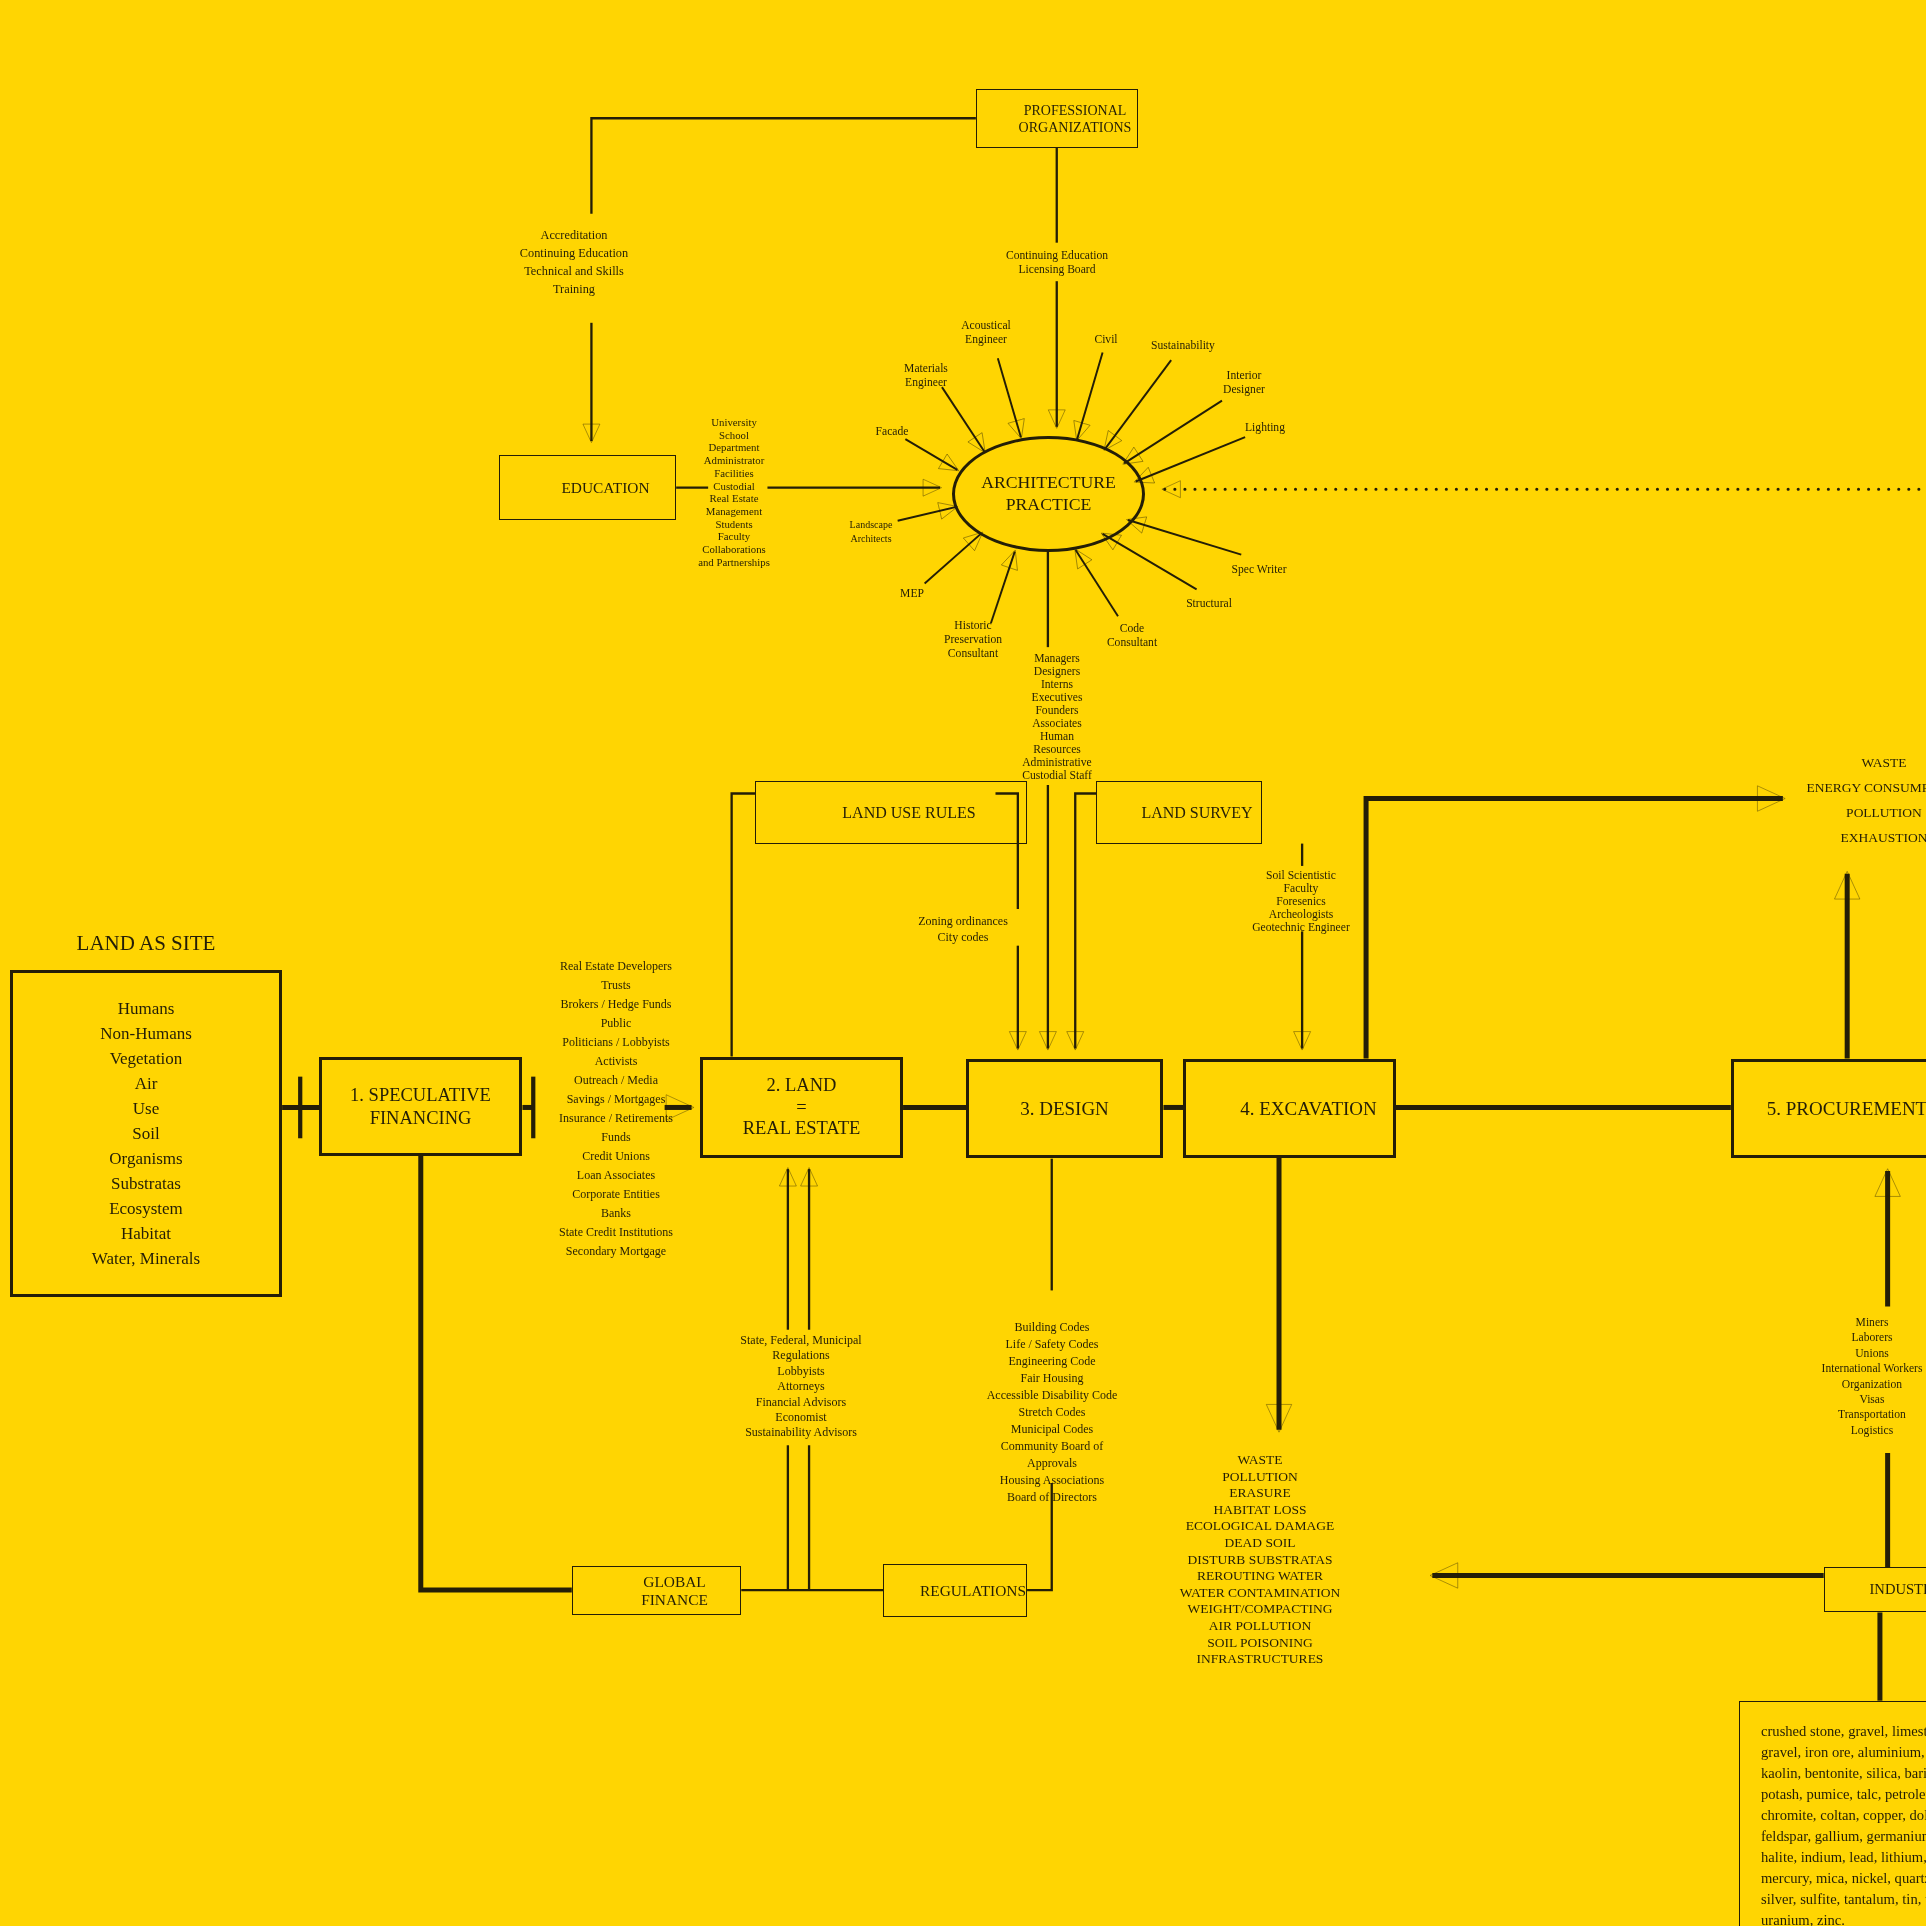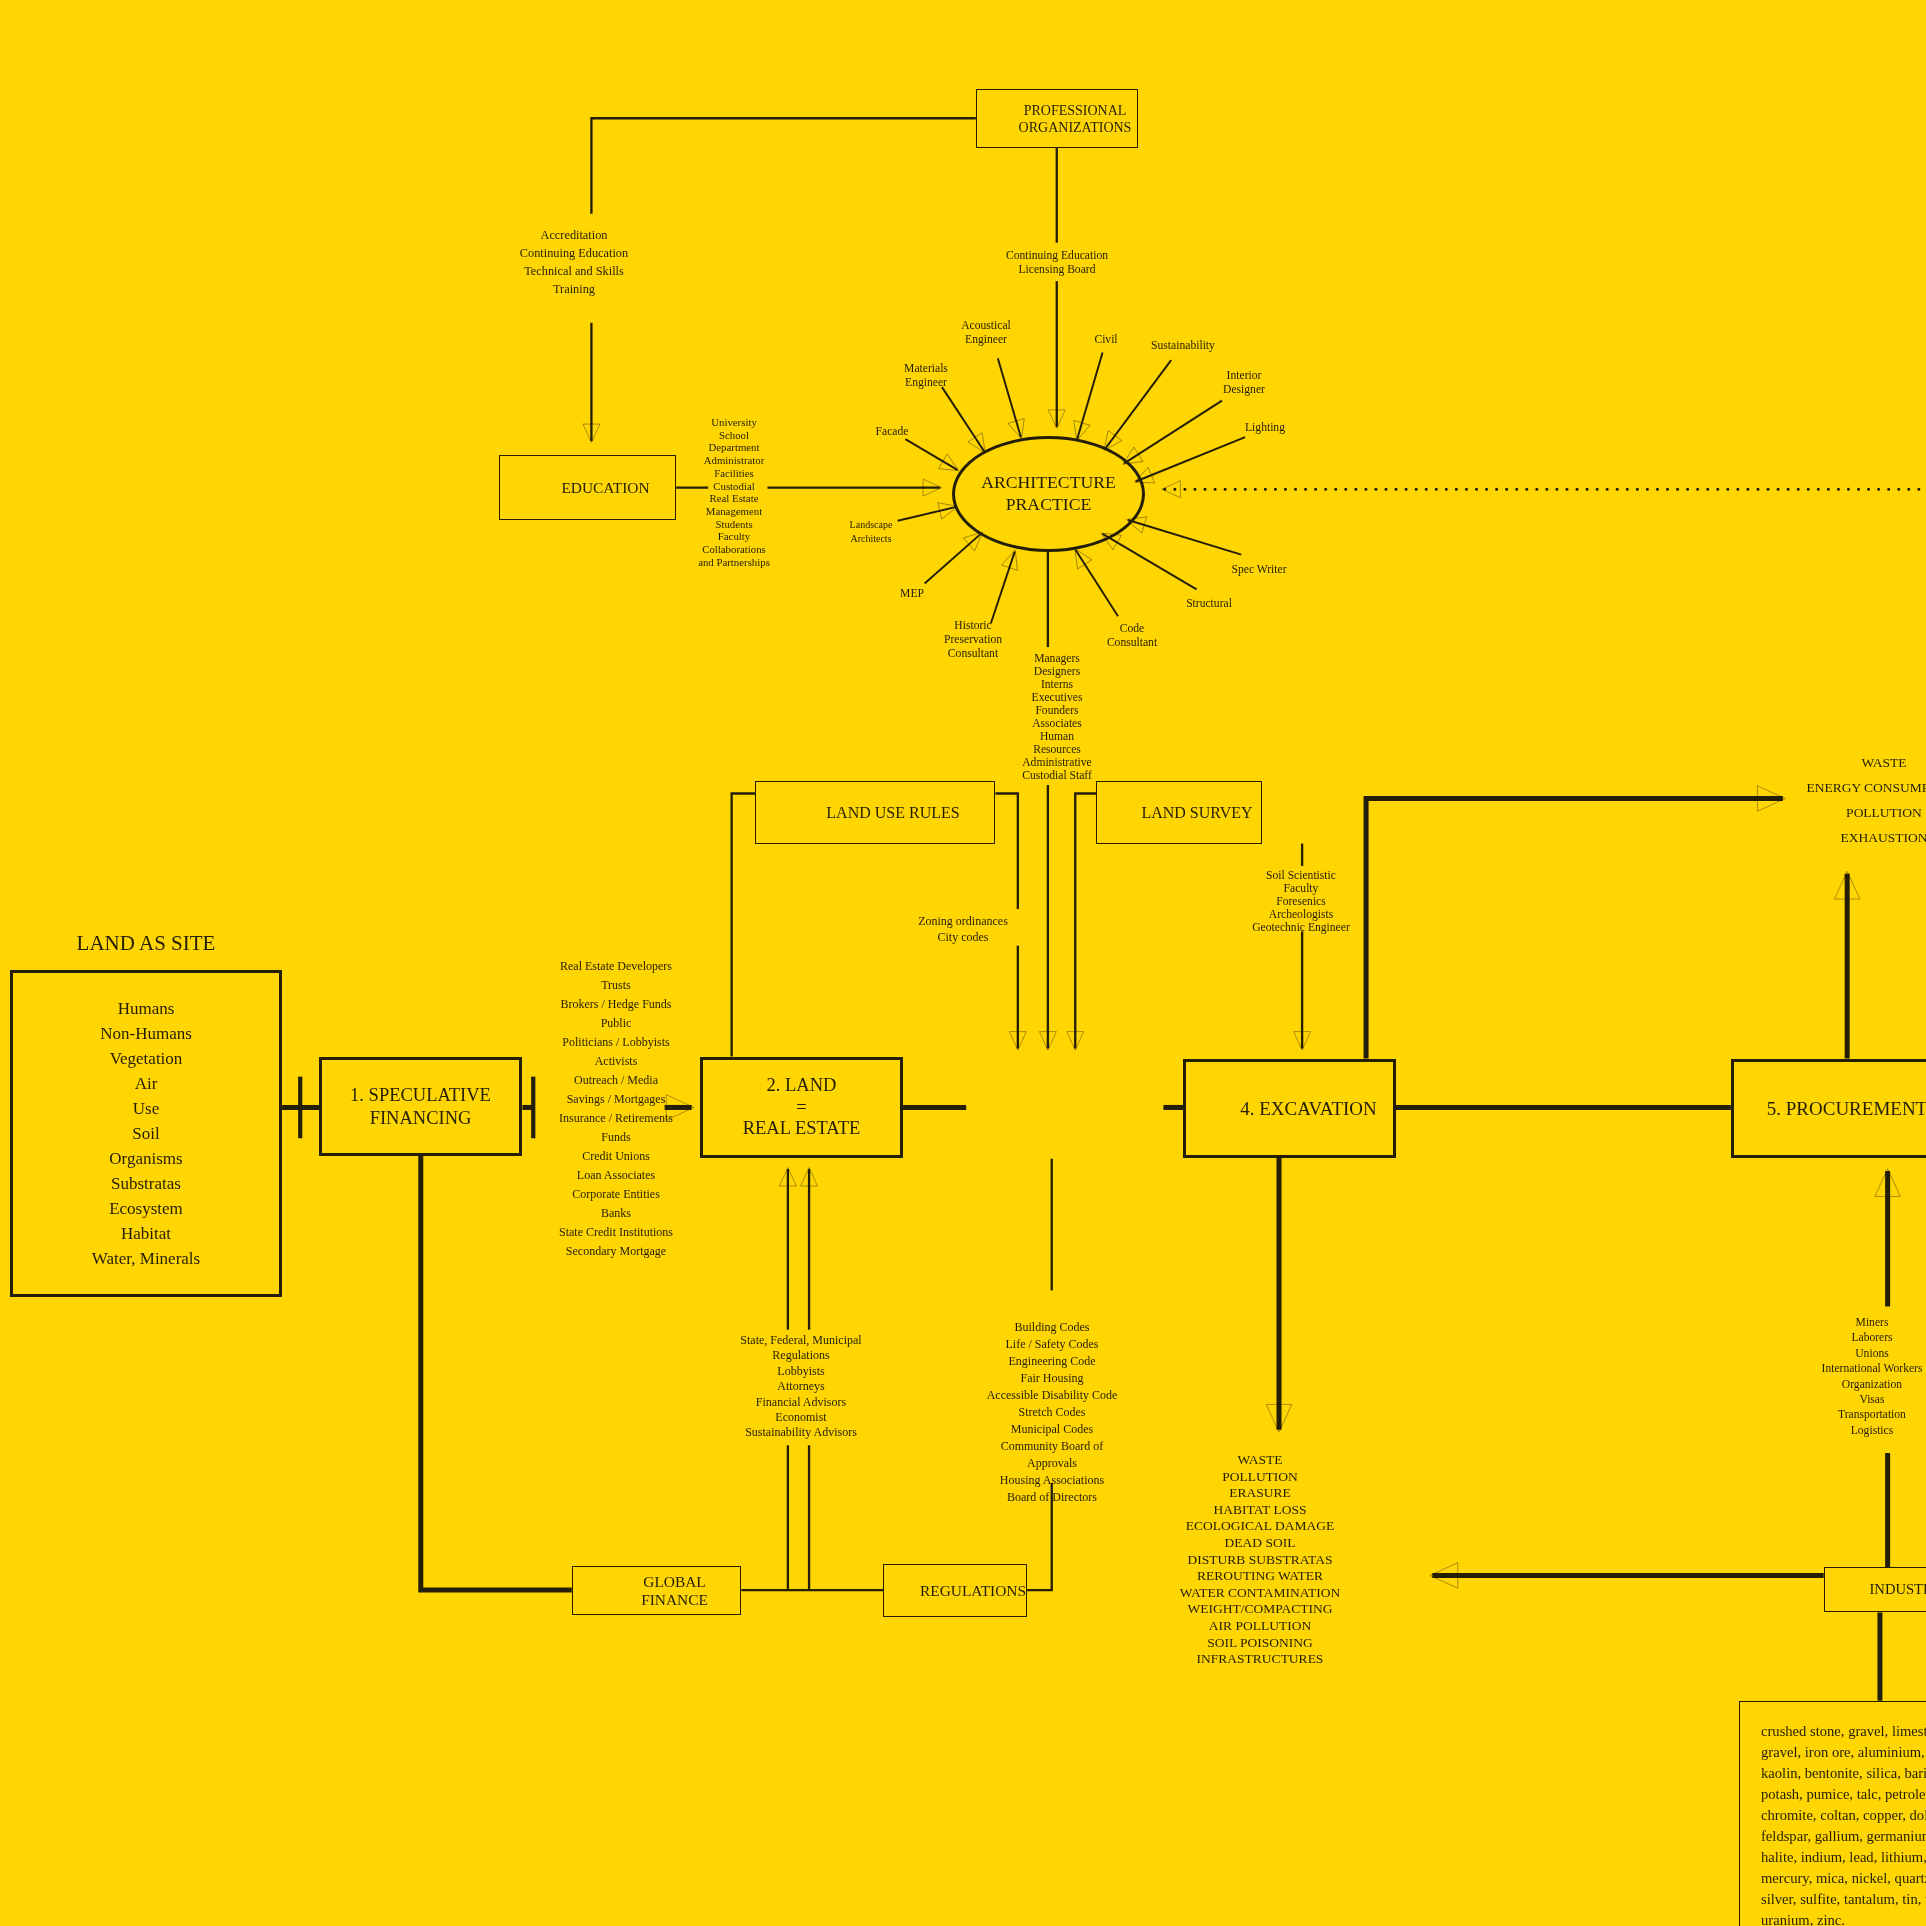--- a/index.html
+++ b/index.html
@@ -158,20 +158,21 @@
 Substratas
 Ecosystem
 Habitat
 Water, Minerals</div>
 
   <div class="box" style="left:319px;top:1057px;width:203px;height:99px;font-size:18.5px;line-height:23px;">1. SPECULATIVE
 FINANCING</div>
   <div class="box" style="left:700px;top:1057px;width:203px;height:101px;font-size:18.5px;line-height:21.6px;">2. LAND
 =
 REAL ESTATE</div>
+  <div class="box" style="left:966px;top:1059px;width:197px;height:99px;font-size:19px;">3. DESIGN</div>
   <div class="box" style="left:1183px;top:1059px;width:213px;height:99px;font-size:19px;padding-left:38px;">4. EXCAVATION</div>
   <div class="box" style="left:1731px;top:1059px;width:232px;height:99px;font-size:19px;">5. PROCUREMENT</div>
 
   <div class="box thin" style="left:976px;top:89px;width:162px;height:59px;font-size:14px;line-height:17px;">PROFESSIONAL
 ORGANIZATIONS</div>
   <div class="ctr" style="left:574px;top:262px;font-size:12.3px;line-height:18px;">Accreditation
 Continuing Education
 Technical and Skills
 Training</div>
   <div class="box thin" style="left:499px;top:455px;width:177px;height:65px;font-size:15.4px;">EDUCATION</div>
@@ -236,21 +237,21 @@
 Insurance / Retirements
 Funds
 Credit Unions
 Loan Associates
 Corporate Entities
 Banks
 State Credit Institutions
 Secondary Mortgage</div>
   <div class="box thin" style="left:572px;top:1566px;width:169px;height:49px;font-size:15.4px;">GLOBAL FINANCE</div>
 
-  <div class="box thin" style="left:755px;top:781px;width:240px;height:63px;font-size:16px;">LAND USE RULES</div>
+  <div class="box thin" style="left:755px;top:781px;width:272px;height:63px;font-size:16px;">LAND USE RULES</div>
   <div class="ctr" style="left:963px;top:929px;font-size:12px;line-height:16px;">Zoning ordinances
 City codes</div>
   <div class="box thin" style="left:1096px;top:781px;width:166px;height:63px;font-size:16px;">LAND SURVEY</div>
   <div class="ctr" style="left:1301px;top:901px;font-size:11.6px;line-height:13px;">Soil Scientistic
 Faculty
 Foresenics
 Archeologists
 Geotechnic Engineer</div>
   <div class="ctr" style="left:1052px;top:1387px;font-size:12px;line-height:17px;margin-top:25px;">Building Codes
 Life / Safety Codes

